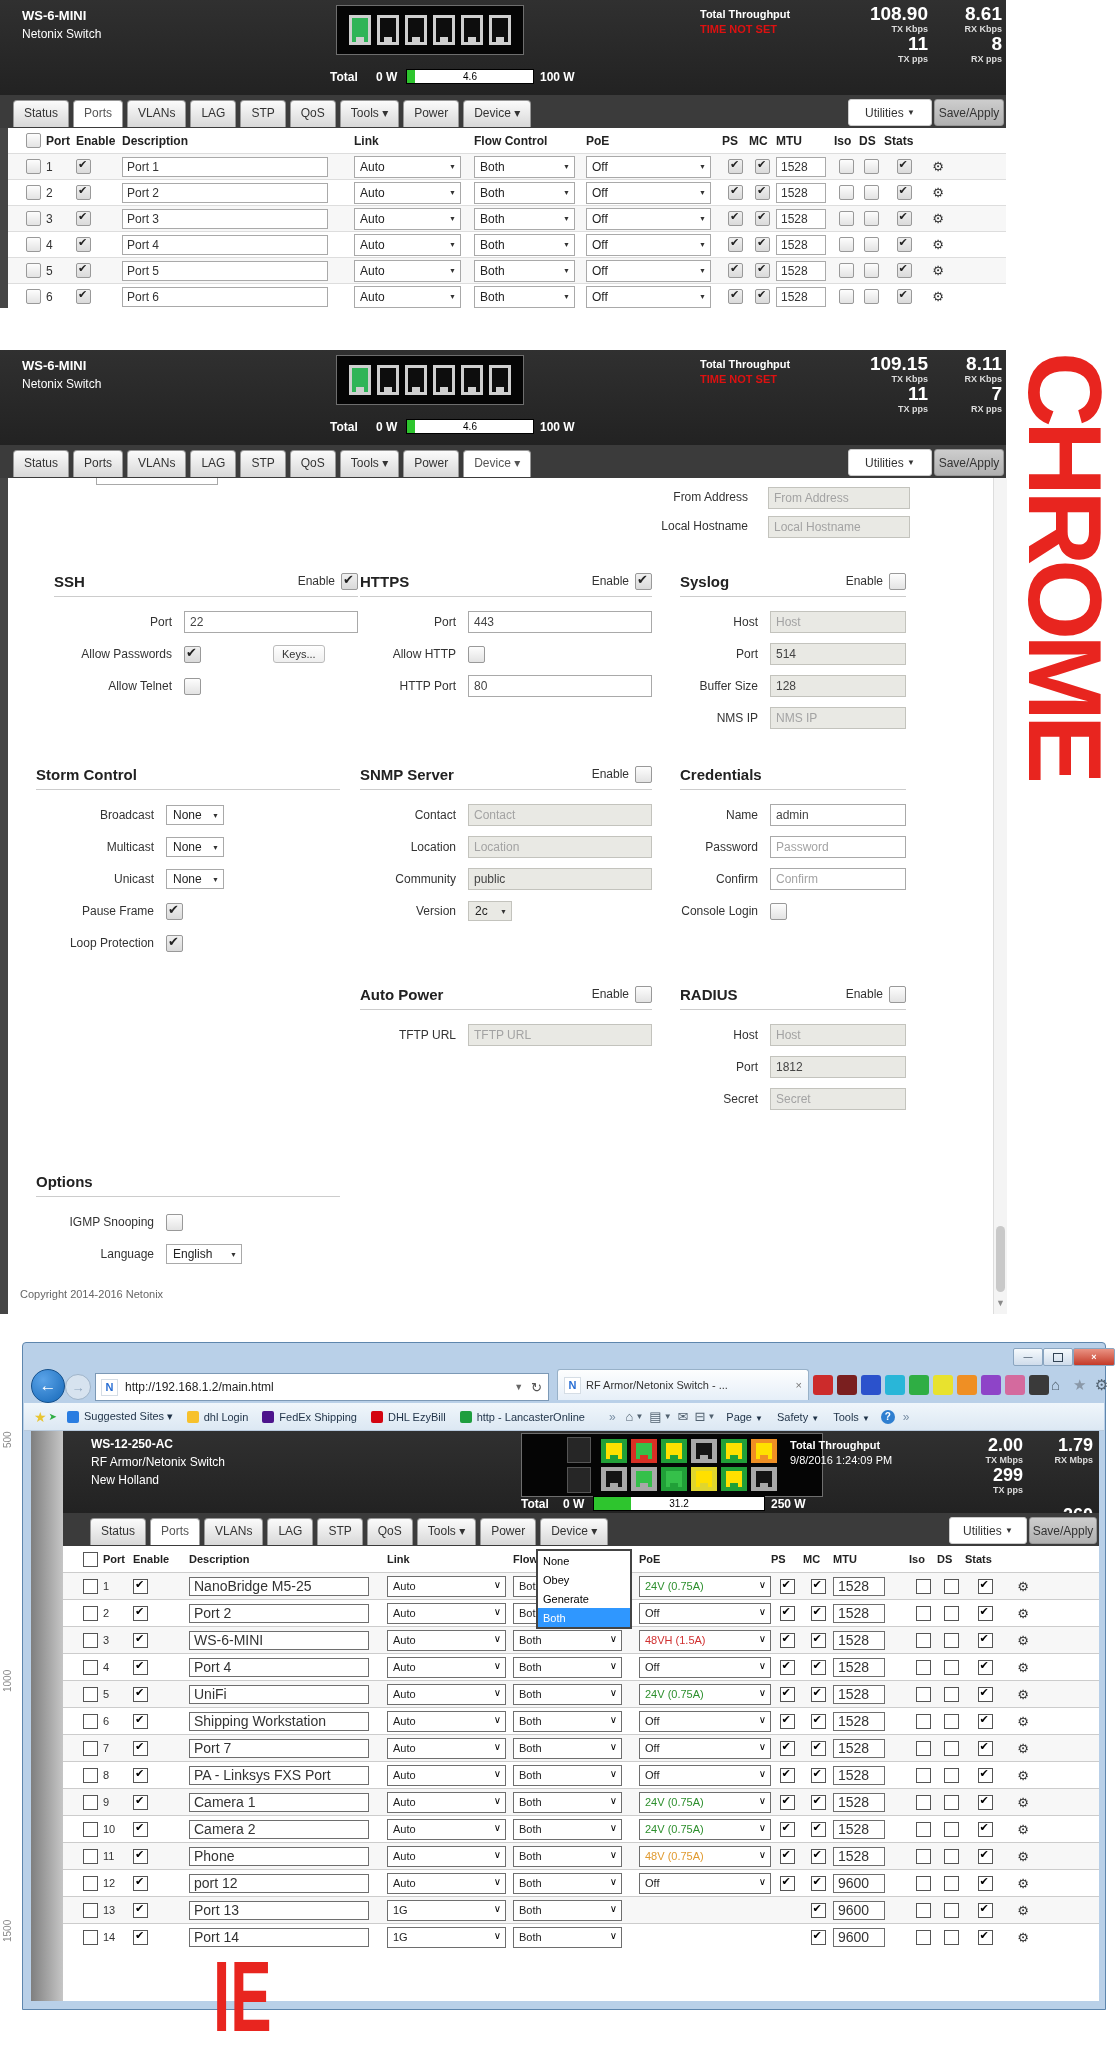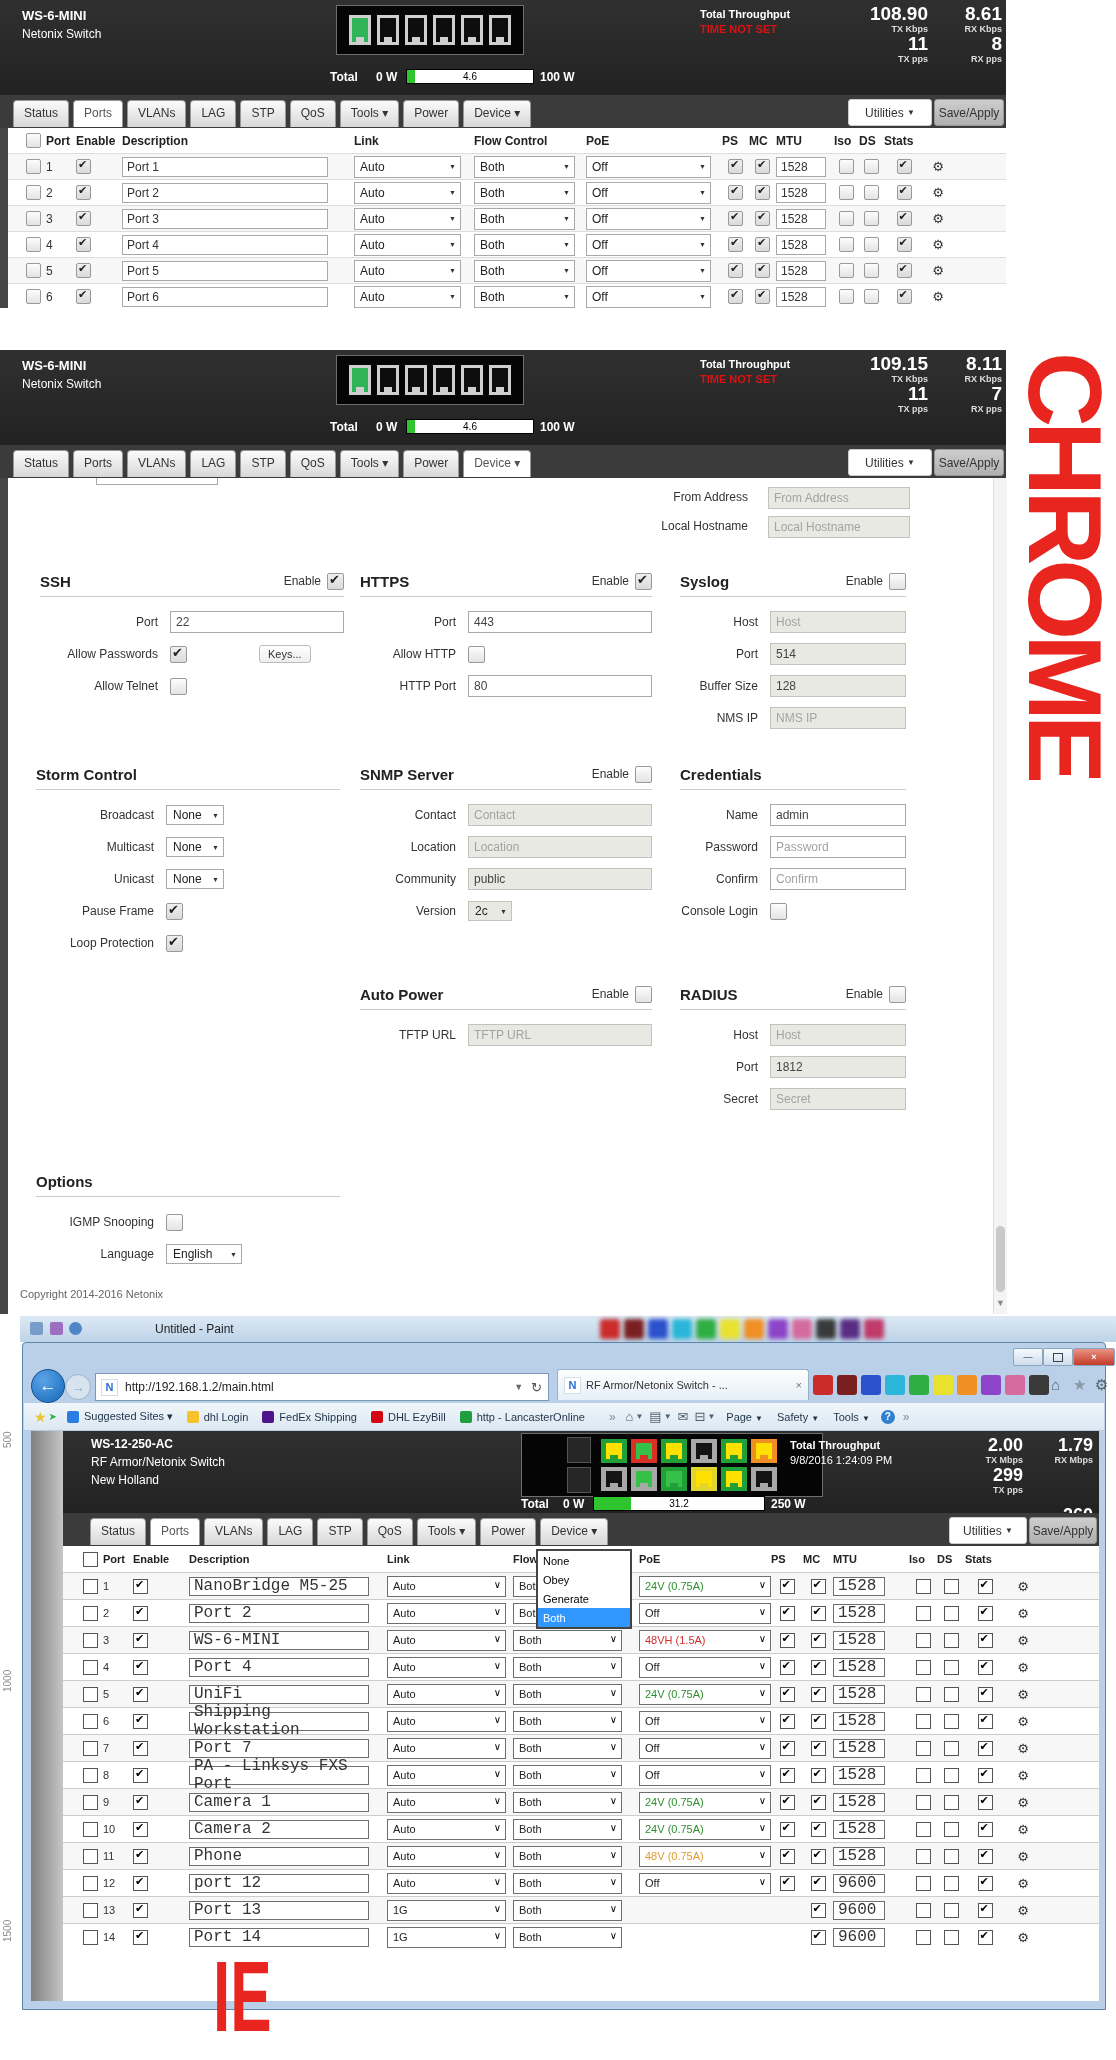--- a/index.html
+++ b/index.html
@@ -37,21 +37,21 @@
   .tr.alt{background:#f7f7f7;}
   .tr.head{border-top:none;background:#fff;}
   .t1 .tr{padding-left:12px;} .t3 .tr{padding-left:14px;}
   .cell{display:flex;align-items:center;font-size:12px;color:#333;}
   .hc{font-weight:bold;color:#222;}
   .t3 .cell{font-size:11px;}
   .cen{justify-content:center;}
   .t1 .c-chk{width:26px}.t1 .c-num{width:30px}.t1 .c-en{width:46px}.t1 .c-desc{width:232px}.t1 .c-link{width:120px}.t1 .c-flow{width:112px}.t1 .c-poe{width:136px}.t1 .c-ps{width:27px}.t1 .c-mc{width:27px}.t1 .c-mtu{width:58px}.t1 .c-iso{width:25px}.t1 .c-ds{width:25px}.t1 .c-stats{width:40px}.t1 .c-gear{width:28px}
   .t3 .c-chk{width:26px}.t3 .c-num{width:30px}.t3 .c-en{width:56px}.t3 .c-desc{width:198px}.t3 .c-link{width:126px}.t3 .c-flow{width:126px}.t3 .c-poe{width:132px}.t3 .c-ps{width:32px}.t3 .c-mc{width:30px}.t3 .c-mtu{width:76px}.t3 .c-iso{width:28px}.t3 .c-ds{width:28px}.t3 .c-stats{width:40px}.t3 .c-gear{width:36px}
   .tin{border:1px solid #a9a9a9;height:18px;padding:0 4px;color:#333;background:#fff;display:flex;align-items:center;font-size:12px;}
-  .t3 .tin{border-color:#6e6e6e;font-size:16px;height:17px;font-family:Liberation Mono, monospace;}
+  .t3 .tin{border-color:#6e6e6e;font-size:14px;height:17px;}
   .t1 .w-desc{width:196px}.t1 .w-link{width:84px}.t1 .w-flow{width:78px}.t1 .w-poe{width:102px}.t1 .w-mtu{width:40px;justify-content:flex-start}
   .t3 .w-desc{width:170px}.t3 .w-link{width:96px}.t3 .w-flow{width:86px}.t3 .w-poe{width:110px}.t3 .w-mtu{width:42px}
   .tsel{position:relative;border:1px solid #a9a9a9;background:#fff;height:20px;font-size:12px;color:#222;display:flex;align-items:center;padding:0 16px 0 5px;}
   .tsel::after{content:"▼";position:absolute;right:4px;top:6px;font-size:7px;color:#333;}
   .t3 .tsel{border-color:#6e6e6e;height:19px;font-size:11px;}
   .t3 .tsel::after{content:"∨";font-size:10px;top:2px;color:#000;}
   .poe-g{color:#2d8f2d}.poe-r{color:#d03030}.poe-o{color:#e09a30}
   .k{width:13px;height:13px;border:1px solid #999;border-radius:2px;background:linear-gradient(#fdfdfd,#e3e3e3);position:relative;flex:none;}
   .k.on{background:linear-gradient(#f0f0f0,#dadada);}
   .k.on::after{content:"✔";position:absolute;left:1px;top:-2px;font-size:11px;line-height:13px;color:#222;}
@@ -519,21 +519,21 @@
       <div class="abs flbl" style="left:560px;top:41px;width:188px;">Local Hostname</div>
       <div class="abs finp dis" style="left:768px;top:38px;width:130px;">
           <span class="phv">Local Hostname</span>
         </div>
 
       <div class="abs footer" style="left:20px;top:810px;">Copyright 2014-2016 Netonix</div>
       <div class="abs sbtrack" style="left:993px;top:0;width:13px;height:836px;">
         <div class="abs sbthumb" style="left:2px;top:748px;width:9px;height:66px;"></div>
         <div class="abs sbarrow" style="left:0;top:820px;width:13px;">▼</div>
       </div>
-    <div style="position: absolute; left: 40px; top: 92px; width: 304px;">
+    <div style="position: absolute; left: 54px; top: 92px; width: 304px;">
           <div class="fhead">
             <div class="ftitle">SSH</div>
             <div class="fen">
               <span>Enable</span>
               <div class="k on k15"></div>
             </div>
           </div>
           <div class="fhr"></div>
           <div class="frows">
             <div class="frow">
@@ -769,40 +769,20 @@
             </div>
             <div class="frow">
               <div class="flbl" style="width: 118px;">Language</div>
               <div class="fsel" style="width: 76px; box-sizing: border-box; min-width: 76px;">English</div>
             </div>
           </div>
         </div>
       </div>
   </div>
 
-  <div class="abs paintbar" style="left:20px;top:1316px;width:1096px;height:26px;">
-    <div class="abs" style="left:10px;top:6px;width:13px;height:13px;background:#7a9cc9;border-radius:2px;"></div>
-    <div class="abs" style="left:30px;top:6px;width:13px;height:13px;background:#9c6fc0;border-radius:2px;"></div>
-    <div class="abs" style="left:49px;top:6px;width:13px;height:13px;background:#4f86c8;border-radius:50%;"></div>
-    <div class="abs painttitle" style="left:135px;top:6px;">Untitled - Paint</div>
-    <div id="paintpal" class="abs pal blur" style="left:580px;top:3px;">
-        <div style="background: rgb(204, 43, 43);"></div>
-        <div style="background: rgb(122, 31, 31);"></div>
-        <div style="background: rgb(43, 82, 204);"></div>
-        <div style="background: rgb(41, 182, 216);"></div>
-        <div style="background: rgb(47, 174, 68);"></div>
-        <div style="background: rgb(232, 226, 46);"></div>
-        <div style="background: rgb(239, 143, 36);"></div>
-        <div style="background: rgb(142, 68, 200);"></div>
-        <div style="background: rgb(212, 106, 158);"></div>
-        <div style="background: rgb(58, 58, 58);"></div>
-        <div style="background: rgb(90, 45, 132);"></div>
-        <div style="background: rgb(192, 58, 106);"></div>
-      </div>
-  </div>
 
   <div class="abs iewin" style="left:22px;top:1342px;width:1082px;height:666px;">
 
     <div class="abs winbtn" style="left:990px;top:5px;width:28px;">—</div>
     <div class="abs winbtn" style="left:1020px;top:5px;width:28px;">
         <span style="display:inline-block;width:8px;height:7px;border:1px solid #345;"></span>
       </div>
     <div class="abs winbtn close" style="left:1050px;top:5px;width:40px;">×</div>
 
     <div class="abs circbtn back" style="left:8px;top:26px;width:32px;height:32px;">

